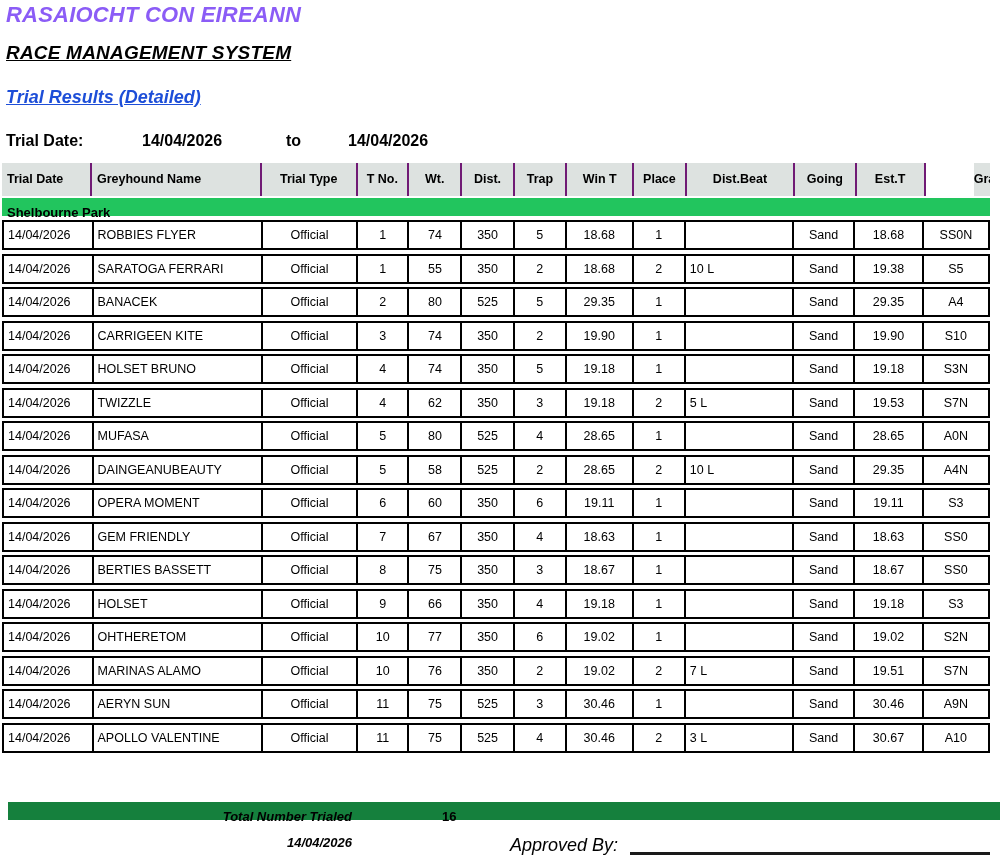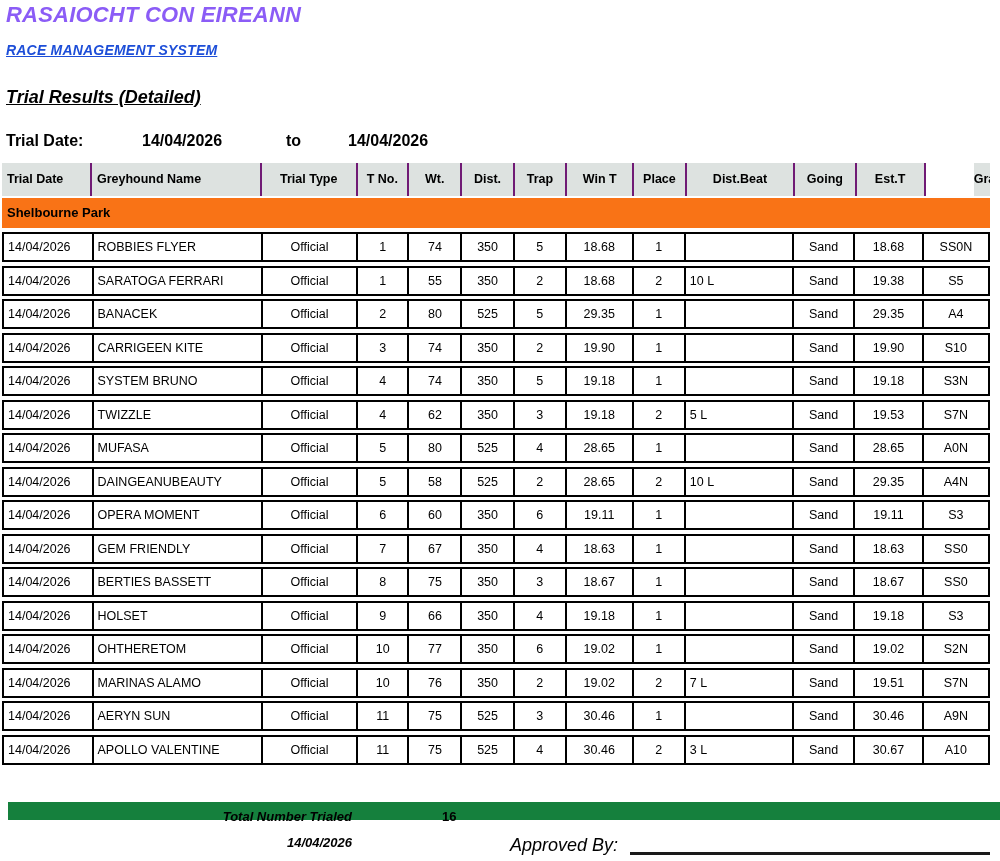--- a/index.html
+++ b/index.html
@@ -12,27 +12,27 @@
     overflow:hidden;
   }
   
   .title-org{
     position:absolute;left:6px;top:2px;
     font-size:22px;font-weight:bold;font-style:italic;
     color:#8b5cf6;letter-spacing:.2px;
   }
   .title-system{
     position:absolute;left:6px;top:42px;
-    font-size:14px;font-weight:bold;font-style:italic;
-    color:#1d4ed8;text-decoration:underline;letter-spacing:.2px;
+    font-size:19px;font-weight:bold;font-style:italic;
+    color:#000000;text-decoration:underline;letter-spacing:.2px;
   }
   .title-report{
     position:absolute;left:6px;top:87px;
     font-size:18px;font-weight:bold;font-style:italic;
-    color:#000000;text-decoration:underline;
+    color:#1d4ed8;text-decoration:underline;
   }
   
   .date-line{position:absolute;left:0;top:132px;width:100%;height:22px;font-weight:bold;font-size:16px;}
   .date-line .lbl{position:absolute;left:6px;}
   .date-line .from{position:absolute;left:142px;}
   .date-line .to{position:absolute;left:286px;}
   .date-line .until{position:absolute;left:348px;}
   
   .tablewrap{position:absolute;left:2px;top:163px;width:988px;}
   .grid13{
@@ -44,23 +44,23 @@
     font-weight:bold;font-size:12.5px;
     height:33px;line-height:33px;
     text-align:center;
     border-right:2px solid #701a75;
     overflow:hidden;white-space:nowrap;
   }
   .thead .hcell:last-child{border-right:none;margin-left:48px;}
   .thead .hcell.left{text-align:left;padding-left:5px;}
   .section-row{
     margin-top:2px;
-    background:#f97316;
+    background:#22c55e;
     font-weight:bold;font-size:13px;
-    height:30px;line-height:30px;
+    height:18px;line-height:30px;
     padding-left:5px;
   }
   .tbody{margin-top:4px;}
   .data-row{
     border:2px solid #000;
     box-sizing:border-box;
     height:30px;
     margin-bottom:3.5px;
     background:#fff;
   }
@@ -192,21 +192,21 @@
     <div class="cell">2</div>
     <div class="cell">19.90</div>
     <div class="cell">1</div>
     <div class="cell left"></div>
     <div class="cell">Sand</div>
     <div class="cell">19.90</div>
     <div class="cell">S10</div>
   </div>
         <div class="data-row grid13">
     <div class="cell left">14/04/2026</div>
-    <div class="cell left">SYSTEM BRUNO</div>
+    <div class="cell left">HOLSET BRUNO</div>
     <div class="cell">Official</div>
     <div class="cell">4</div>
     <div class="cell">74</div>
     <div class="cell">350</div>
     <div class="cell">5</div>
     <div class="cell">19.18</div>
     <div class="cell">1</div>
     <div class="cell left"></div>
     <div class="cell">Sand</div>
     <div class="cell">19.18</div>

